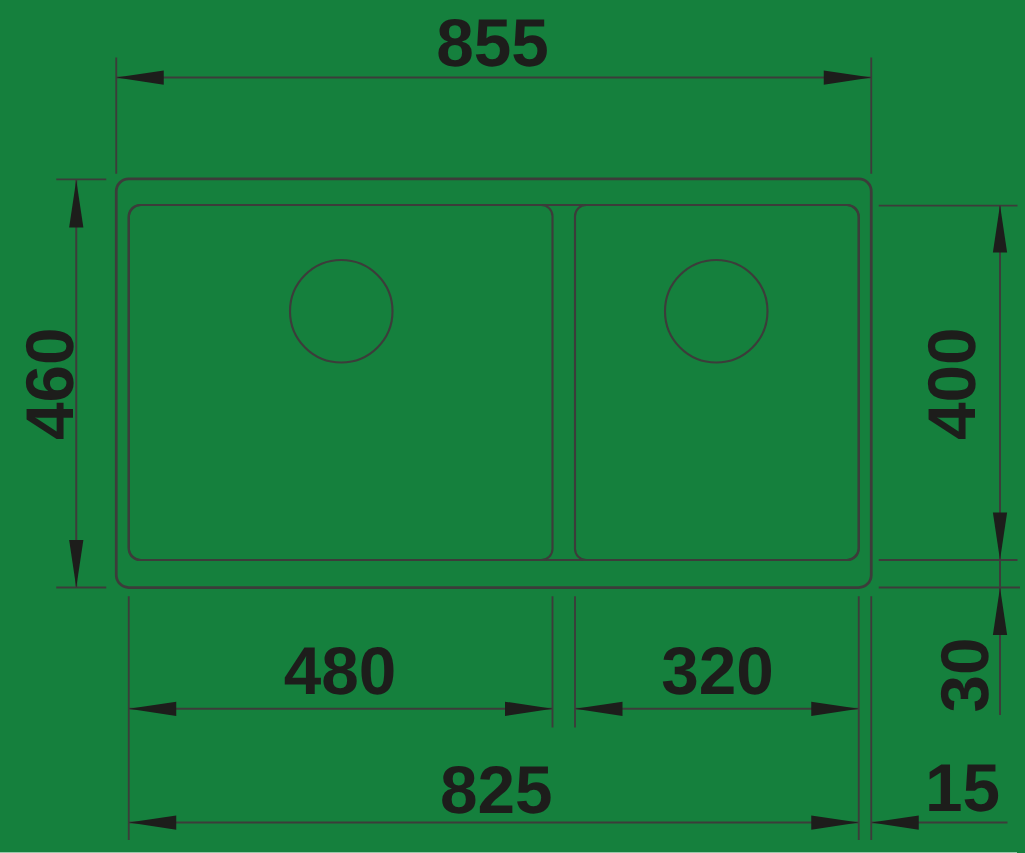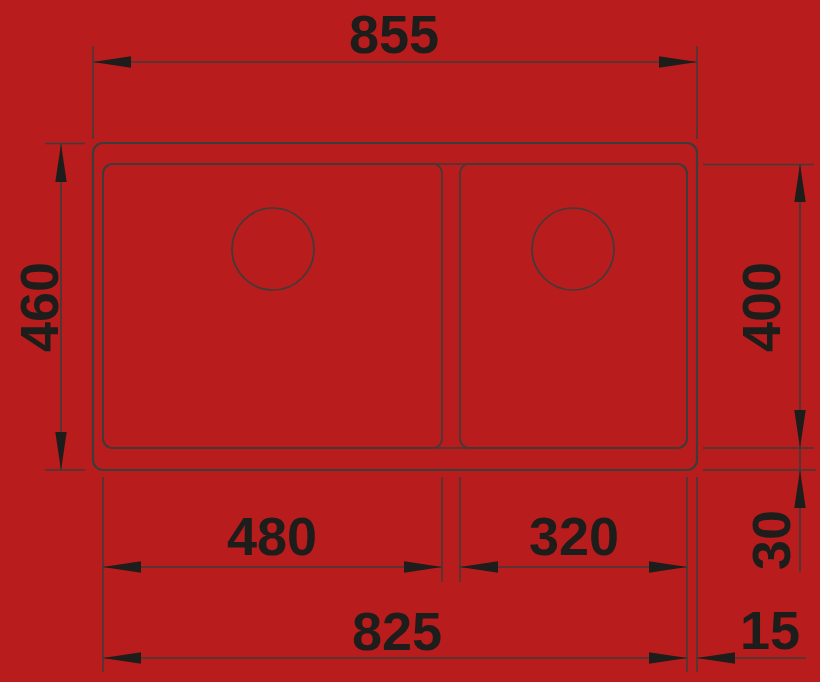--- a/index.html
+++ b/index.html
@@ -4,21 +4,21 @@
 <style>
   html, body {
     margin: 0;
     padding: 0;
     background: #ffffff;
   }
   .stage {
     position: relative;
     width: 820px;
     height: 682px;
-    background: #b91c1c;
+    background: #15803d;
     overflow: hidden;
   }
   svg { display: block; }
   .outline   { fill: none; stroke-width: 2.2px; }
   .inner-ln  { fill: none; stroke-width: 1.7px; }
   .dim-ln    { fill: none; stroke-width: 1.6px; }
   .ext-ln    { fill: none; stroke-width: 1.5px; }
   .dim-label {
     font-family: "Liberation Sans", "DejaVu Sans", sans-serif;
     font-weight: bold;

